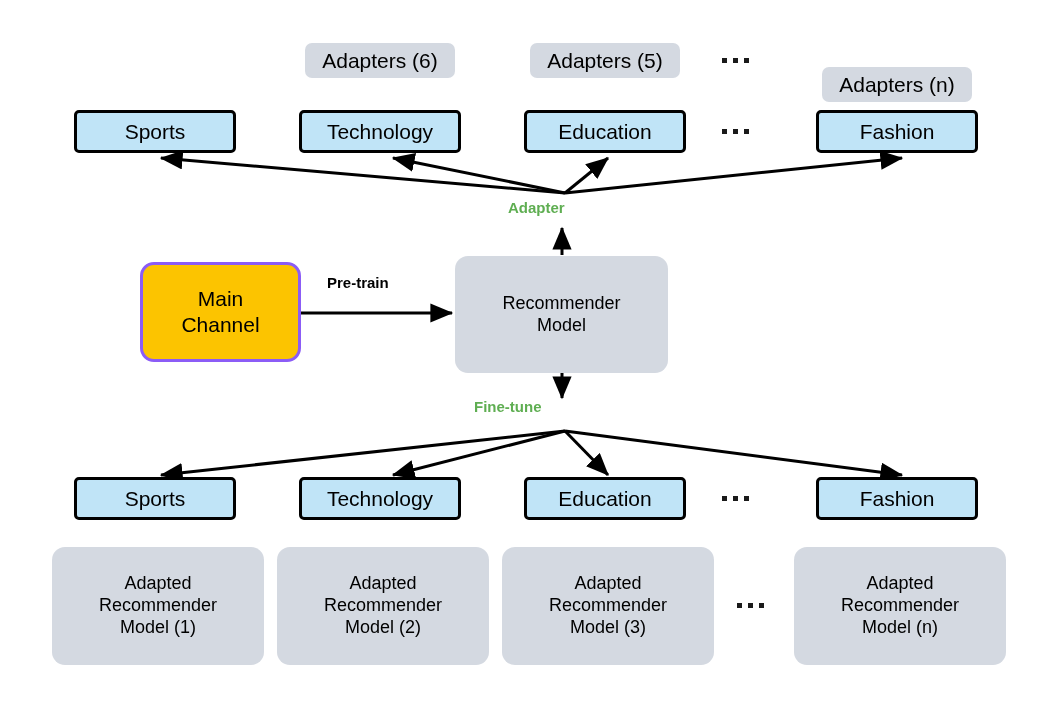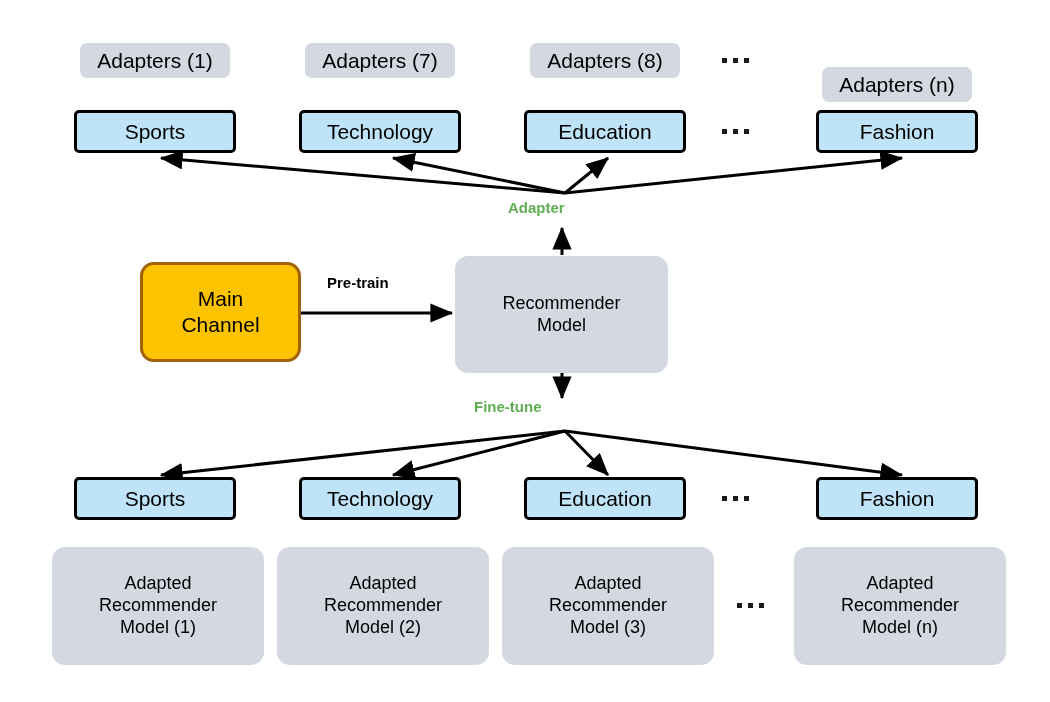--- a/index.html
+++ b/index.html
@@ -43,21 +43,21 @@
   }
   
   .box-model {
     background: #d4d9e1;
     border-radius: 13px;
     font-size: 18px;
   }
   
   .box-channel {
     background: #fcc400;
-    border: 3px solid #a16207;
+    border: 3px solid #8b5cf6;
     border-radius: 14px;
     font-size: 21px;
   }
   
   .edge-label {
     position: absolute;
     font-size: 15px;
     font-weight: bold;
     white-space: nowrap;
   }
@@ -112,23 +112,22 @@
     <line x1="562" y1="373" x2="562" y2="398" stroke="#000000" stroke-width="3" marker-end="url(#ah)"></line>
 
     <g>
       <line x1="565" y1="431" x2="161" y2="475" stroke="#000000" stroke-width="3" marker-end="url(#ah)"></line>
       <line x1="565" y1="431" x2="393" y2="475" stroke="#000000" stroke-width="3" marker-end="url(#ah)"></line>
       <line x1="565" y1="431" x2="608" y2="475" stroke="#000000" stroke-width="3" marker-end="url(#ah)"></line>
       <line x1="565" y1="431" x2="902" y2="475" stroke="#000000" stroke-width="3" marker-end="url(#ah)"></line>
     </g>
   </svg>
 
-  <div class="node chip-adapter" style="left:80px;  top:43px;  width:150px; height:35px;">Adapters (1)</div>
-  <div class="node chip-adapter" style="left:305px; top:43px;  width:150px; height:35px;">Adapters (7)</div>
-  <div class="node chip-adapter" style="left:530px; top:43px;  width:150px; height:35px;">Adapters (8)</div>
+  <div class="node chip-adapter" style="left:305px; top:43px;  width:150px; height:35px;">Adapters (6)</div>
+  <div class="node chip-adapter" style="left:530px; top:43px;  width:150px; height:35px;">Adapters (5)</div>
   <div class="node chip-adapter" style="left:822px; top:43px;  width:150px; height:35px;margin-top:24px;">Adapters (n)</div>
 
   <div class="ellipsis" style="left:722px; top:58px;">
     <span></span>
     <span></span>
     <span></span>
   </div>
 
   <div class="node box-domain" style="left:74px;  top:110px; width:162px; height:43px;">Sports</div>
   <div class="node box-domain" style="left:299px; top:110px; width:162px; height:43px;">Technology</div>

